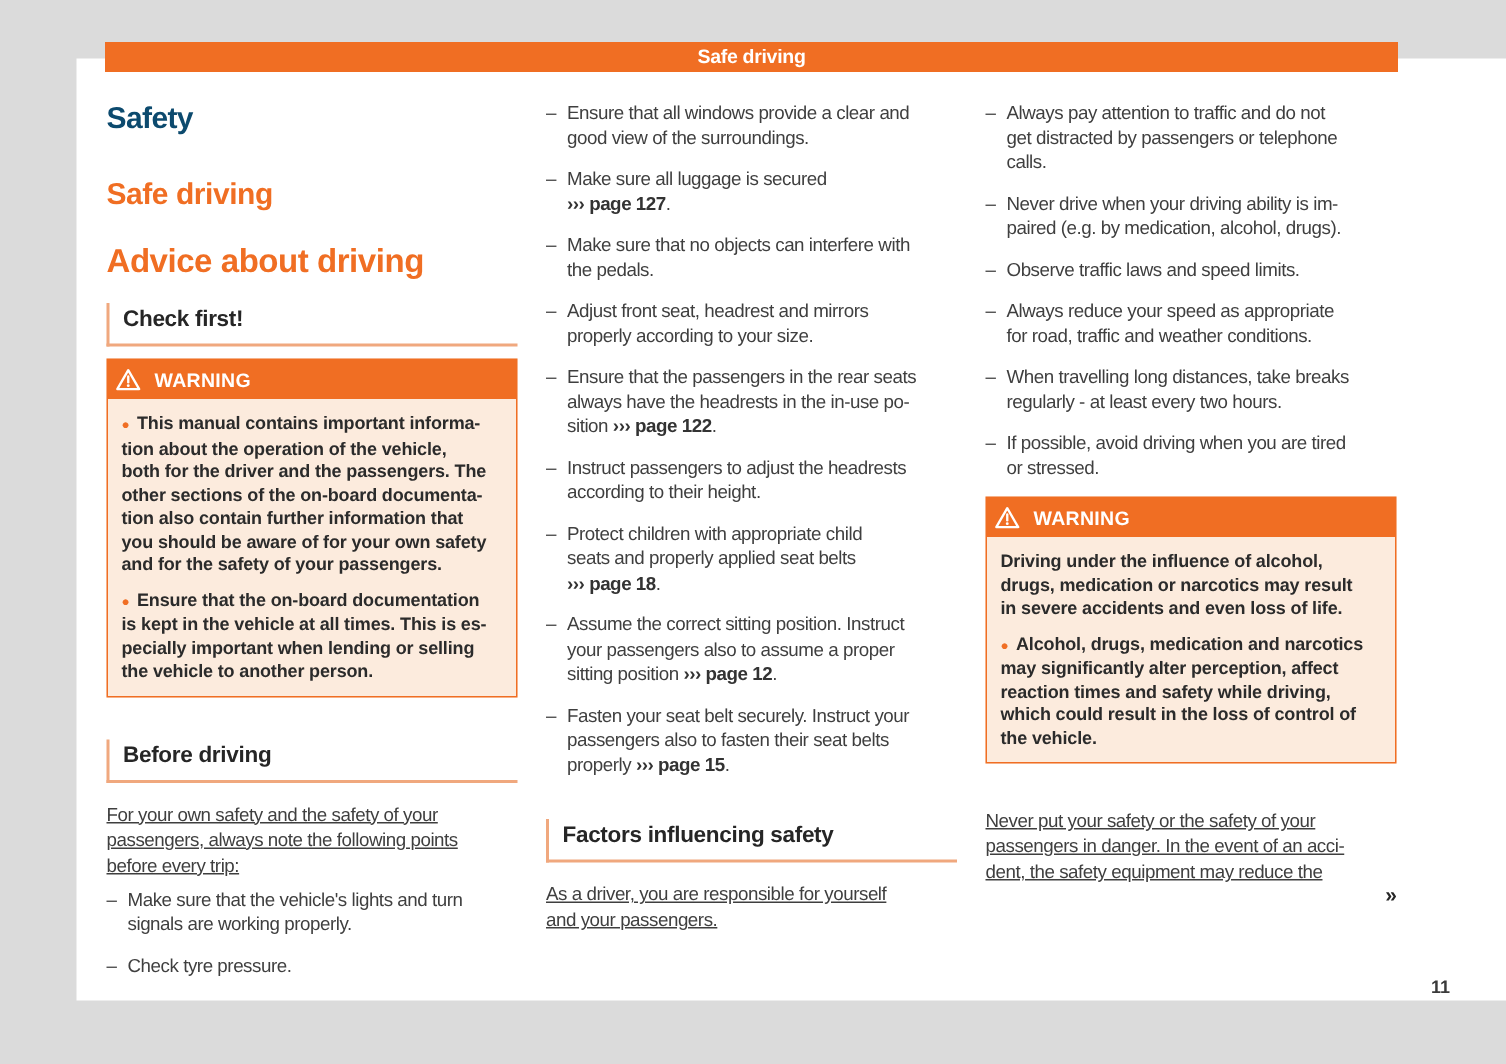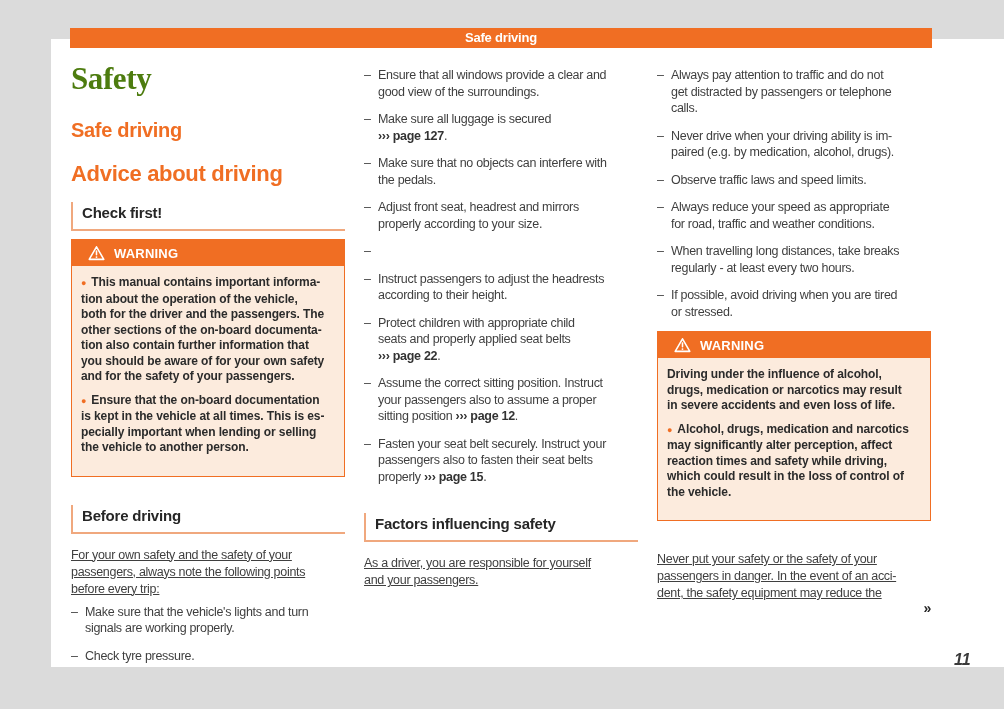--- a/index.html
+++ b/index.html
@@ -25,22 +25,22 @@
     text-align:center; line-height:20px;
     letter-spacing:-0.2px;
   }
   .content {
     position:absolute; left:20px; top:28px; right:19px;
     display:flex; gap:19px;
   }
   .col { width:274px; flex:none; }
 
   .title {
-    margin:0; font-size:31px; line-height:24px;
-    color:#4d7c0f; font-weight:bold; letter-spacing:-0.4px;font-family:Liberation Serif, serif;
+    margin:0; font-size:20px; line-height:24px;
+    color:#0c4a6e; font-weight:bold; letter-spacing:-0.4px;
   }
   .chapter {
     margin:29px 0 0; font-size:20px; line-height:20px;
     color:#F06E23; font-weight:bold; letter-spacing:-0.3px;
   }
   .advice {
     margin:25px 0 0; font-size:22px; line-height:17px;
     color:#F06E23; font-weight:bold; letter-spacing:-0.3px;
   }
   .sub-heading {
@@ -55,27 +55,27 @@
 
   .warning-box {
     margin-top:8px;
     border:1px solid #F06E23;
     background:#FCEBDD;
   }
   .warning-header {
     background:#F06E23; color:#FFFFFF;
     font-weight:bold; font-size:13px;
     display:flex; align-items:center; gap:9px;
-    padding:4px 16px; height:26px;
+    padding:4px 5px; height:26px;
     letter-spacing:0.2px;
   }
   .warning-icon { display:inline-flex; width:17px; height:16px; }
   .warning-icon svg { width:17px; height:16px; }
   .warning-body {
-    padding:9px 9px 20px;
+    padding:9px 9px 8px;
     font-weight:bold; font-size:12px; line-height:15.5px;
     color:#2B2B2B; letter-spacing:-0.1px;
   }
   .wpara { white-space:pre-line; margin:0 0 8px; }
   .wpara:last-child { margin-bottom:0; }
   .wbullet { color:#F06E23; margin-right:5px; }
 
   .para {
     margin:13px 0 0;
     font-size:12.5px; line-height:17px;
@@ -92,21 +92,21 @@
   .itext { white-space:pre-line; }
   .pref { font-weight:bold; color:#333333; }
 
   .cont { position:relative; }
   .cont-marker {
     position:absolute; right:0; bottom:2px;
     font-weight:bold; color:#262626; font-size:14px;
   }
   .page-number {
     position:absolute; left:954px; top:651px;
-    font-size:16px; font-weight:bold; color:#3A3A3A;font-style:italic;
+    font-size:12px; font-weight:bold; color:#3A3A3A;
   }
 </style>
 </head>
 <body>
 
 <div class="page">
   <div class="banner">
     <span>Safe driving</span>
   </div>
 
@@ -183,31 +183,34 @@
             <span class="itext">Make sure that no objects can interfere with
 the pedals.</span>
           </div>
           <div class="dash-item">
             <span class="dash">–</span>
             <span class="itext">Adjust front seat, headrest and mirrors
 properly according to your size.</span>
           </div>
           <div class="dash-item">
             <span class="dash">–</span>
+            <span class="itext">Ensure that the passengers in the rear seats
+always have the headrests in the in-use po-
+sition <span class="pref">››› page 122</span>.</span>
           </div>
           <div class="dash-item">
             <span class="dash">–</span>
             <span class="itext">Instruct passengers to adjust the headrests
 according to their height.</span>
           </div>
           <div class="dash-item">
             <span class="dash">–</span>
             <span class="itext">Protect children with appropriate child
 seats and properly applied seat belts
-<span class="pref">››› page 22</span>.</span>
+<span class="pref">››› page 18</span>.</span>
           </div>
           <div class="dash-item">
             <span class="dash">–</span>
             <span class="itext">Assume the correct sitting position. Instruct
 your passengers also to assume a proper
 sitting position <span class="pref">››› page 12</span>.</span>
           </div>
           <div class="dash-item">
             <span class="dash">–</span>
             <span class="itext">Fasten your seat belt securely. Instruct your

